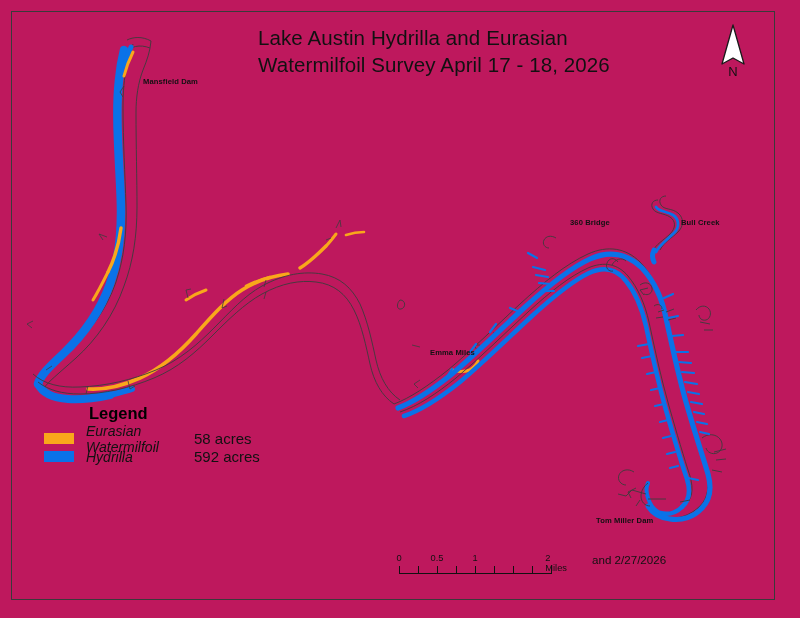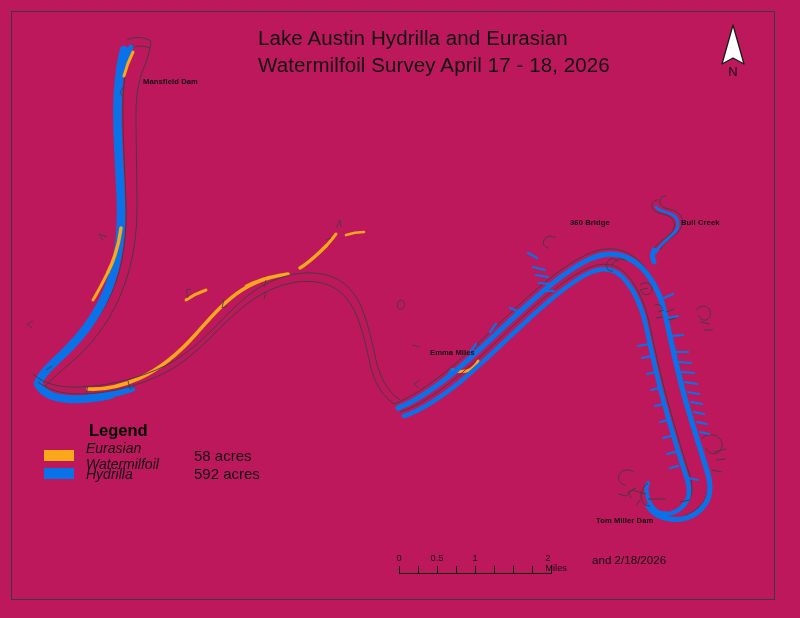--- a/index.html
+++ b/index.html
@@ -22,21 +22,21 @@
   #northarrow .n{position:absolute;left:0;top:42px;width:54px;text-align:center;
                  font-size:13px;color:#111;}
 
   
   #mapsvg{position:absolute;left:0;top:0;width:800px;height:618px;}
 
   
   .plabel{position:absolute;font-size:7.6px;color:#111;white-space:nowrap;letter-spacing:0.1px;font-weight:bold;}
 
   
-  #legend{position:absolute;left:44px;top:404px;width:250px;margin-top:17px;}
+  #legend{position:absolute;left:44px;top:404px;width:250px;}
   #legend .ltitle{font-size:16.5px;font-weight:bold;color:#000;margin-left:45px;margin-bottom:8px;}
   #legend .lrow{display:flex;align-items:center;height:15px;margin-bottom:3px;}
   #legend .sw{width:30px;height:11px;flex:0 0 30px;}
   #legend .lname{margin-left:12px;font-size:14px;width:108px;color:#111;font-style:italic;}
   #legend .lval{font-size:15px;color:#111;}
 
   
   #scale{position:absolute;left:399px;top:553px;width:170px;height:32px;}
   #scale .slab{position:absolute;top:0;font-size:9.3px;color:#111;transform:translateX(-50%);}
   #scale .slab.sright{transform:translateX(-100%);}
@@ -262,16 +262,16 @@
     <div class="tick" style="left:38px"></div>
     <div class="tick" style="left:57px"></div>
     <div class="tick" style="left:76px"></div>
     <div class="tick" style="left:95px"></div>
     <div class="tick" style="left:114px"></div>
     <div class="tick" style="left:133px"></div>
     <div class="tick" style="left:152px"></div>
   </div>
 
   <div id="credit">
-    <span>and 2/18/2026</span>
+    <span>and 2/27/2026</span>
   </div>
 
 </div>
 
 </body></html>

